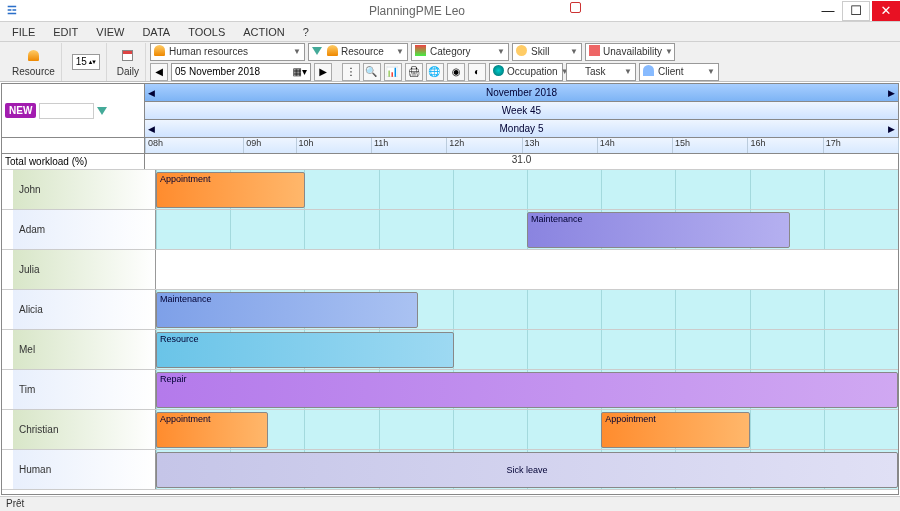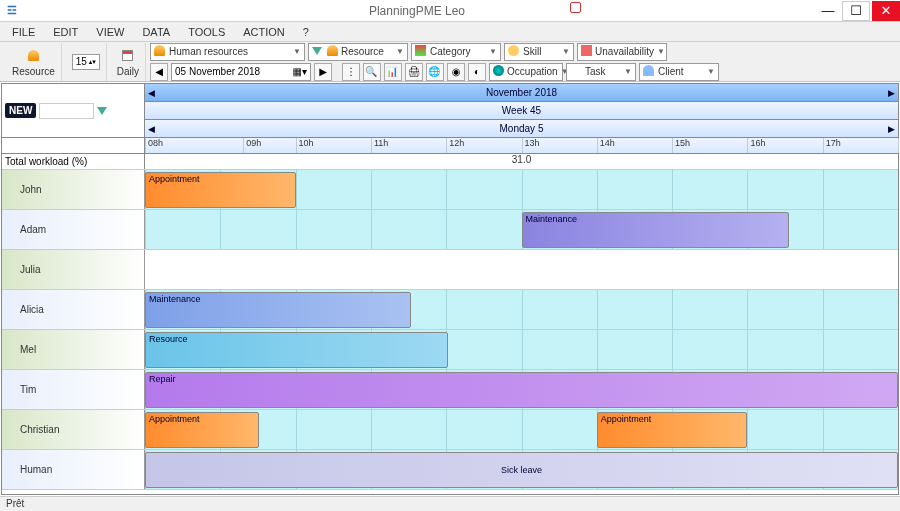--- a/index.html
+++ b/index.html
@@ -35,36 +35,36 @@
   .tool-col { display: flex; flex-direction: column; gap: 2px; }
   
   
   .schedule { position: relative; background: #fff; height: 412px; border: 1px solid #888; margin: 1px; }
   .sched-header-row { display: flex; height: 18px; border-bottom: 1px solid #888; }
   .sched-left { width: 143px; border-right: 1px solid #888; display: flex; align-items: center; padding: 0 3px; background: #fff; }
   .sched-right { flex: 1; position: relative; background: linear-gradient(#a8ceff, #7db4f5); color: #003; display: flex; align-items: center; justify-content: center; font-size: 10px; }
   .sched-right.light { background: linear-gradient(#eef5ff, #cfe3ff); }
   .sched-right .nav-l { position: absolute; left: 3px; cursor: pointer; font-size: 9px; }
   .sched-right .nav-r { position: absolute; right: 3px; cursor: pointer; font-size: 9px; }
-  .newbtn { background: #0f172a; color: #fff; font-weight: bold; font-size: 10px; padding: 2px 4px; border-radius: 2px; cursor: pointer; }
+  .newbtn { background: #a21caf; color: #fff; font-weight: bold; font-size: 10px; padding: 2px 4px; border-radius: 2px; cursor: pointer; }
   .search-inp { border: 1px solid #ccc; width: 55px; height: 16px; margin-left: 3px; }
   .filter-icon { color: #4a9; margin-left: 3px; cursor: pointer; }
   
   .timeheader { display: flex; height: 16px; border-bottom: 1px solid #888; }
   .timeheader .sched-left { background: #fff; }
   .time-scale { flex: 1; position: relative; background: linear-gradient(#eef5ff, #d8e9ff); }
   .time-tick { position: absolute; top: 0; bottom: 0; border-left: 1px solid #bcd; font-size: 9px; color: #333; padding-left: 2px; }
   
   .workload-row { display: flex; height: 16px; border-bottom: 1px solid #ccc; }
   .workload-row .sched-left { background: #fff; font-size: 10px; }
   .workload-row .wl-right { flex: 1; text-align: center; font-size: 10px; color: #333; background: #fff; }
   
   .grid-area { position: relative; height: 320px; overflow: hidden; }
   .resource-row { display: flex; height: 40px; border-bottom: 1px solid #ccc; }
-  .resource-row .res-label { width: 143px; border-right: 1px solid #999; display: flex; align-items: center; padding-left: 18px; font-size: 10px; color: #333; }
+  .resource-row .res-label { width: 143px; border-right: 1px solid #999; display: flex; align-items: center; padding-left: 6px; font-size: 10px; color: #333; margin-left: 11px; }
   .resource-row .res-timeline { flex: 1; position: relative; background: #c6f3f7; }
   .resource-row:nth-child(even) .res-label { background: linear-gradient(90deg, #e8effc, #fff); }
   .resource-row:nth-child(odd) .res-label { background: linear-gradient(90deg, #d8e6c8, #fff); }
   .vline { position: absolute; top: 0; bottom: 0; width: 1px; background: #a3d9dd; }
   
   .task { position: absolute; top: 2px; height: 36px; border: 1px solid #888; border-radius: 2px; font-size: 9px; color: #003; padding: 1px 3px; cursor: pointer; overflow: hidden; }
   .task.orange { background: linear-gradient(90deg, #ff8c2e, #ffb76b); }
   .task.purple { background: linear-gradient(90deg, #8a84e0, #b5b0f0); }
   .task.yellow { background: linear-gradient(90deg, #fce96a, #fef2a0); }
   .task.blue { background: linear-gradient(90deg, #7ea0e8, #aac2f2); }
@@ -135,21 +135,21 @@
         <span class="dd-icon"><span class="ic person"></span></span>
         <span class="dd-text">Human resources</span>
         <span class="dd-arrow">▼</span>
       </div>
       <div class="dropdown" style="width:100px;">
         <span class="dd-icon"><span class="ic funnel"></span></span>
         <span style="color:#d44;"><span class="ic person"></span></span>
         <span class="dd-text">Resource</span>
         <span class="dd-arrow">▼</span>
       </div>
-      <div class="dropdown" style="width:90px;">
+      <div class="dropdown" style="width:98px;">
         <span class="dd-icon"><span class="ic cat"></span></span>
         <span class="dd-text">Category</span>
         <span class="dd-arrow">▼</span>
       </div>
       <div class="dropdown" style="width:70px;">
         <span class="dd-icon"><span class="ic skill"></span></span>
         <span class="dd-text">Skill</span>
         <span class="dd-arrow">▼</span>
       </div>
       <div class="dropdown" style="width:90px;">

